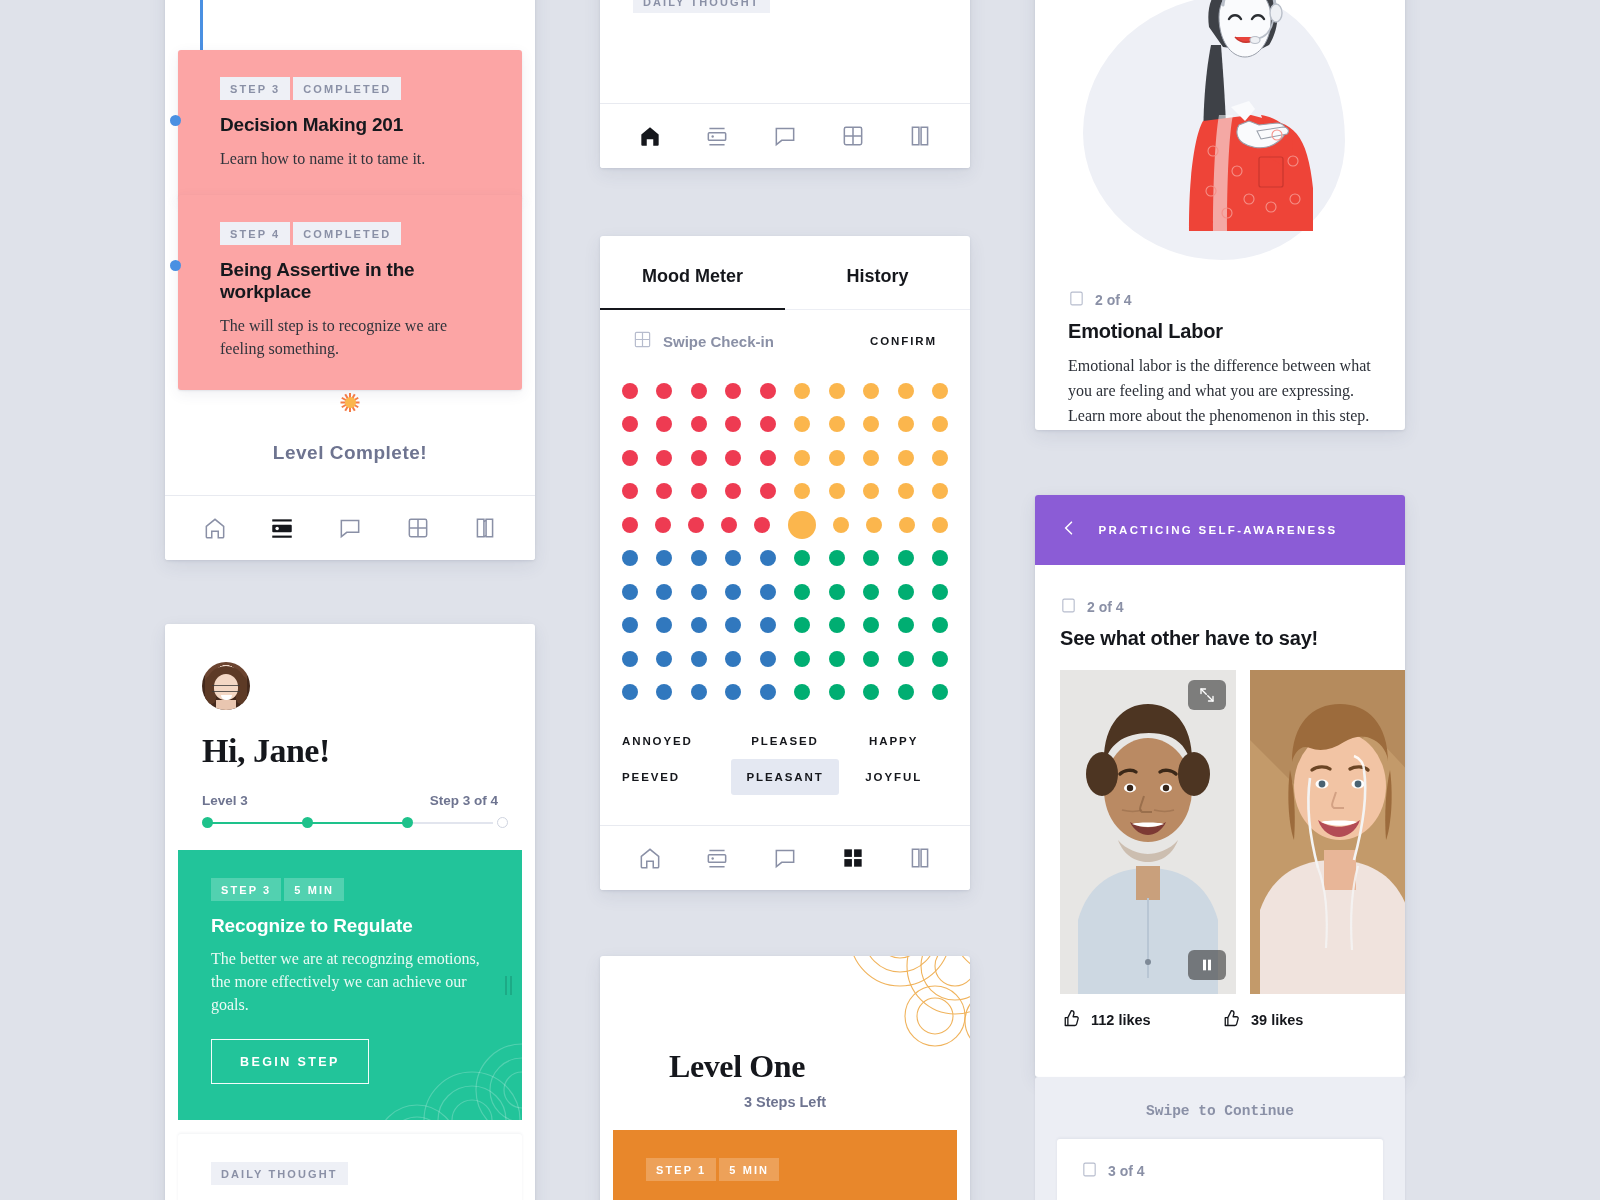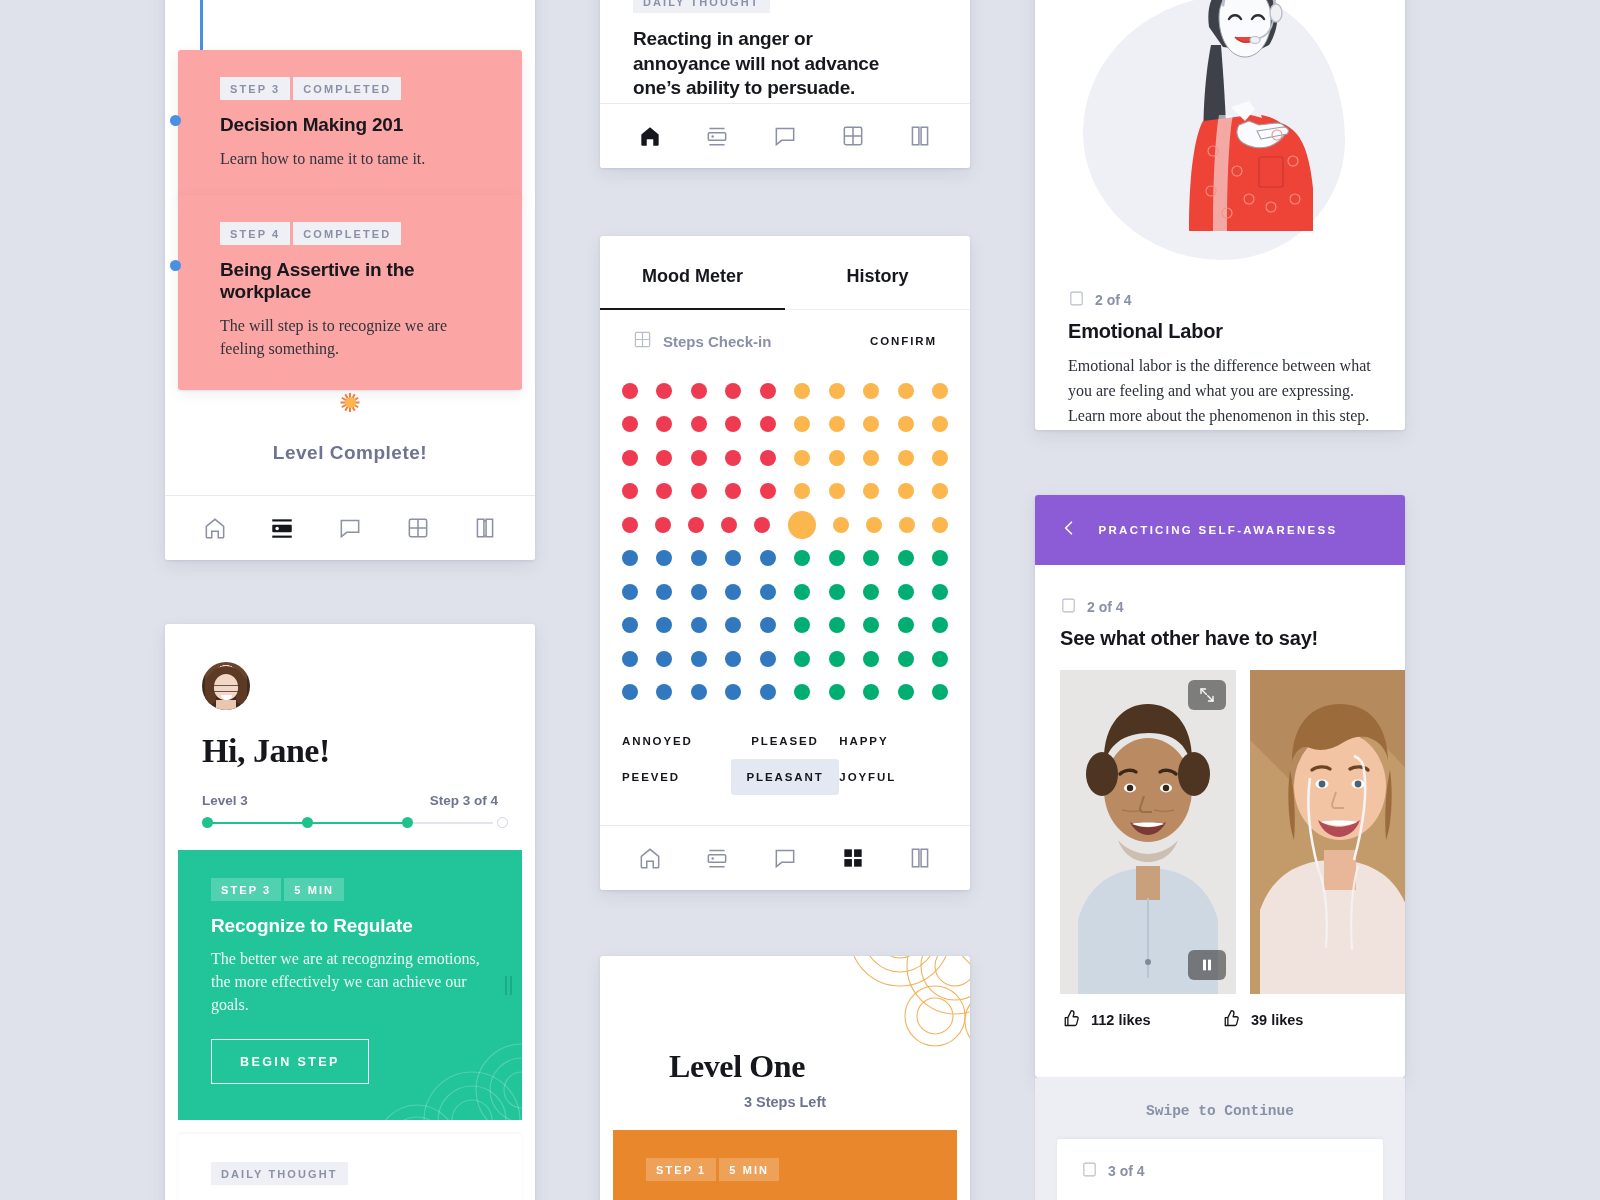--- a/index.html
+++ b/index.html
@@ -121,21 +121,21 @@
   .dotgrid { padding:8px 22px 0; }
   .dotrow { display:flex; justify-content:space-between; height:33.5px; align-items:center; }
   .dot { width:16px; height:16px; border-radius:50%; flex:0 0 auto; }
   .dot.sel { width:28px; height:28px; }
 
   .moodlabels { padding:14px 22px 10px; }
   .mlrow { display:flex; align-items:center; height:36px; }
   .mlrow > div { flex:1; font-size:11.5px; font-weight:700; letter-spacing:1.9px; color:#15171c; }
   .mlrow > div:nth-child(1){ text-align:left; }
   .mlrow > div:nth-child(2){ text-align:center; }
-  .mlrow > div:nth-child(3){ text-align:left; }
+  .mlrow > div:nth-child(3){ text-align:center; }
   .ml-sel { background:#e4e8f2; border-radius:3px; padding:12px 0; }
 
   .lvl-title { font-family:"Liberation Serif", serif; font-size:32px; font-weight:700; color:#15171c; letter-spacing:-.4px;margin-left:36px; }
   .lvl-sub { font-size:14.5px; font-weight:700; color:#6e7490; margin-top:9px;text-align:center; }
   .orange-card { background:#e8872b; color:#fff; }
   .deco { position:absolute; pointer-events:none; }
 
   
   #illuscard { left:1035px; top:-190px; width:370px; height:620px; }
   .illus-wrap { height:290px; position:relative; background:#fff; }
@@ -296,21 +296,20 @@
   <div style="margin:14px 13px 0; background:#fff; border-radius:3px; padding:28px 33px 20px;
               box-shadow:0 -1px 3px rgba(60,70,100,.07);">
     <span class="chip">DAILY THOUGHT</span>
     <div class="dt-title">Reacting in anger or annoyance will</div>
   </div>
 </div>
 
 <div class="card" id="col2-top">
   <div style="padding:100px 33px 0; position:relative;">
     <span class="chip">DAILY THOUGHT</span>
-    <div class="dt-title" style="padding-right:22px;">Reacting in anger or annoyance will not advance one’s ability to persuade.</div>
     
   </div>
   <div class="nav">
     <span>
         <svg width="26" height="26" viewBox="0 0 24 24">
           <path d="M4 10.5 12 4l8 6.5V20a1 1 0 0 1-1 1h-4v-6H9v6H5a1 1 0 0 1-1-1z" fill="#15171c"></path>
         </svg>
       </span>
     <span>
         <svg width="26" height="26" viewBox="0 0 24 24" fill="none" stroke="#8a90a6" stroke-width="1.4">
@@ -345,21 +344,21 @@
     <div class="tab active">Mood Meter</div>
     <div class="tab">History</div>
   </div>
 
   <div class="mood-head">
     <div class="mood-head-left">
       <span><svg width="19" height="19" viewBox="0 0 24 24" fill="none" stroke="#b6bccd" stroke-width="1.5">
             <rect x="3" y="3" width="18" height="18" rx="1.5"></rect>
             <path d="M12 3v18M3 12h18"></path>
           </svg></span>
-      <span>Steps Check-in</span>
+      <span>Swipe Check-in</span>
     </div>
     <div class="confirm">CONFIRM</div>
   </div>
 
   <div class="dotgrid" id="dotgrid">
       <div class="dotrow">
         <span class="dot" style="background: rgb(238, 59, 82);"></span>
         <span class="dot" style="background: rgb(238, 59, 82);"></span>
         <span class="dot" style="background: rgb(238, 59, 82);"></span>
         <span class="dot" style="background: rgb(238, 59, 82);"></span>

